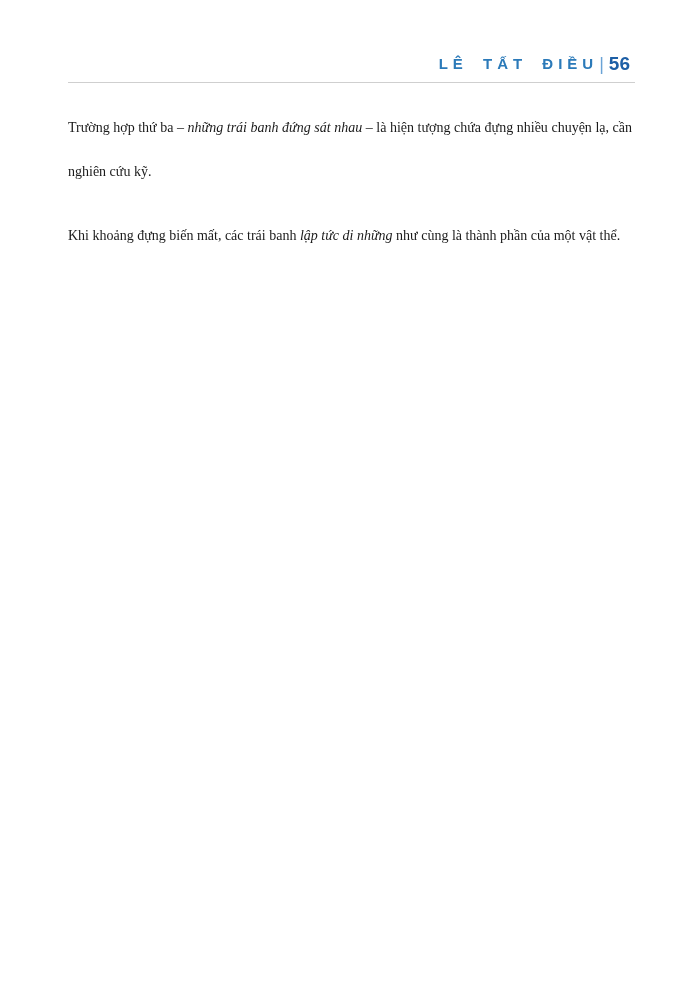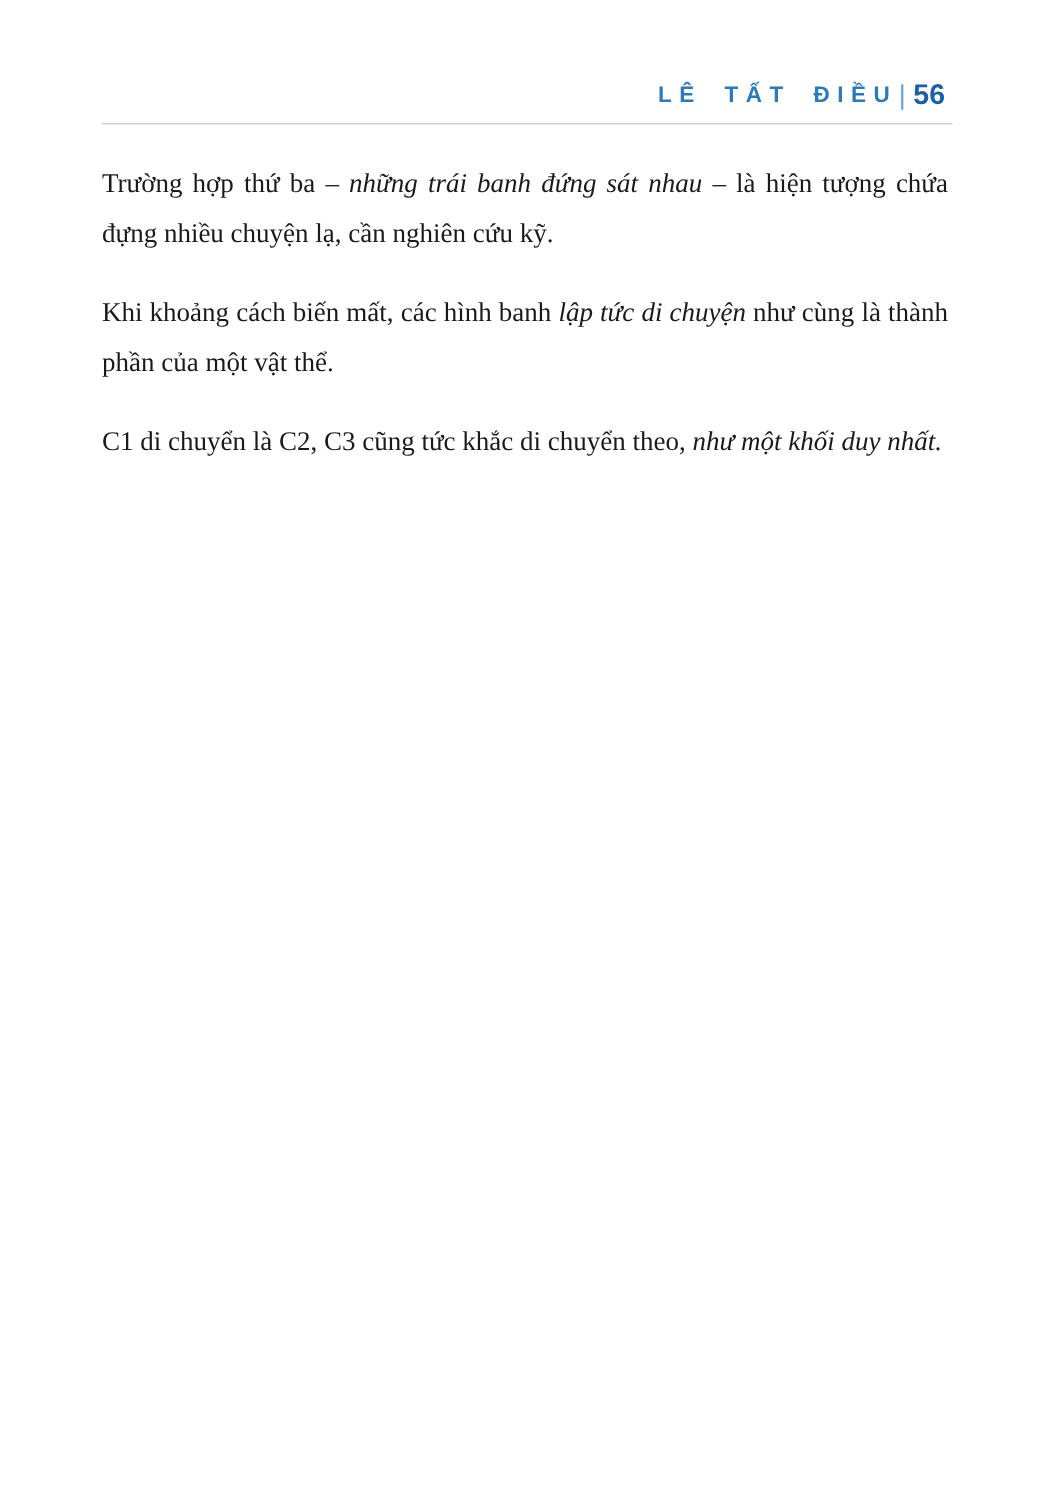--- a/index.html
+++ b/index.html
@@ -47,22 +47,22 @@
     vertical-align: -1px;
   }
   .header-rule {
     border: none;
     border-top: 1px solid var(--rule-gray, #cfcfcf);
     margin: 9px 0 0 0;
     width: 567px;
   }
   .body-text {
     margin-top: 23px;
-    font-size: 18px;
-    line-height: 33px;
+    font-size: 14px;
+    line-height: 44px;
     text-align: justify;
   }
   .body-text p {
     margin: 0 0 20px 0;
   }
   .body-text em {
     font-style: italic;
   }
 </style>
 </head>
@@ -74,19 +74,18 @@
     <span class="running-author">LÊ TẤT ĐIỀU</span><span class="running-sep">|</span><span class="running-pagenum">56</span>
   </div>
 
   <hr class="header-rule">
 
   <div class="body-text">
 
     <p><span>Trường hợp thứ ba – </span><em>những trái banh đứng sát nhau</em><span> – là hiện tượng chứa đựng nhiều chuyện lạ, cần nghiên cứu kỹ.</span></p>
 
 
-    <p><span>Khi khoảng cách biến mất, các hình banh </span><em>lập tức di chuyện</em><span> như cùng là thành phần của một vật thể.</span></p>
+    <p><span>Khi khoảng đựng biến mất, các trái banh </span><em>lập tức di những</em><span> như cùng là thành phần của một vật thể.</span></p>
 
-    <p><span>C1 di chuyển là C2, C3 cũng tức khắc di chuyển theo, </span><em>như một khối duy nhất.</em></p>
 
 
   </div>
 </div>
 
 </body></html>

